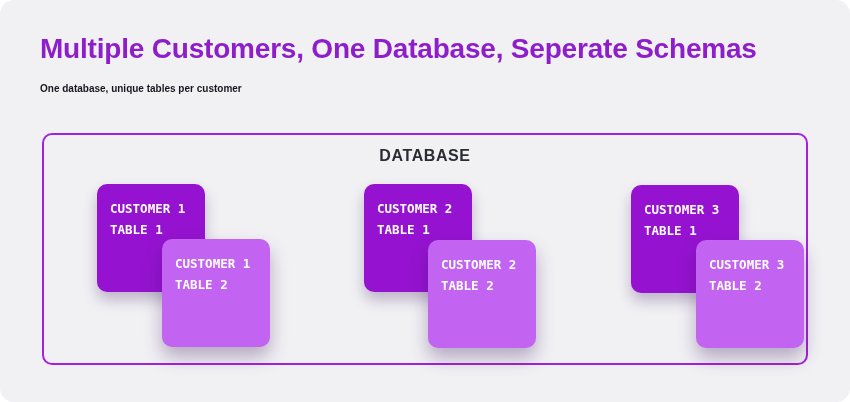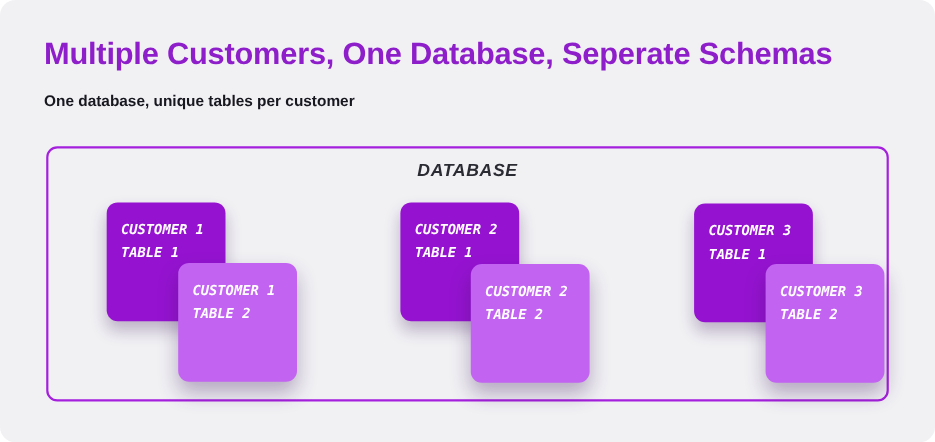--- a/index.html
+++ b/index.html
@@ -28,35 +28,34 @@
     font-weight: 700;
     letter-spacing: -0.2px;
     color: var(--title_text, #8e1ec9);
     white-space: nowrap;
   }
   .page-subtitle {
     position: absolute;
     left: 40px;
     top: 83px;
     margin: 0;
-    font-size: 14px;
+    font-size: 10px;
     font-weight: 700;
     color: var(--subtitle_text, #17171f);
     white-space: nowrap;
   }
   .db-box {
     position: absolute;
     left: 42px;
     top: 133px;
     width: 766px;
     height: 232px;
     border: 2px solid var(--box_border, #a520dd);
     border-radius: 10px;
     box-sizing: border-box;
-    font-style: italic;
   }
   .db-label {
     position: absolute;
     left: 0;
     top: 12px;
     width: 100%;
     text-align: center;
     font-size: 16px;
     font-weight: 700;
     letter-spacing: 0.6px;

